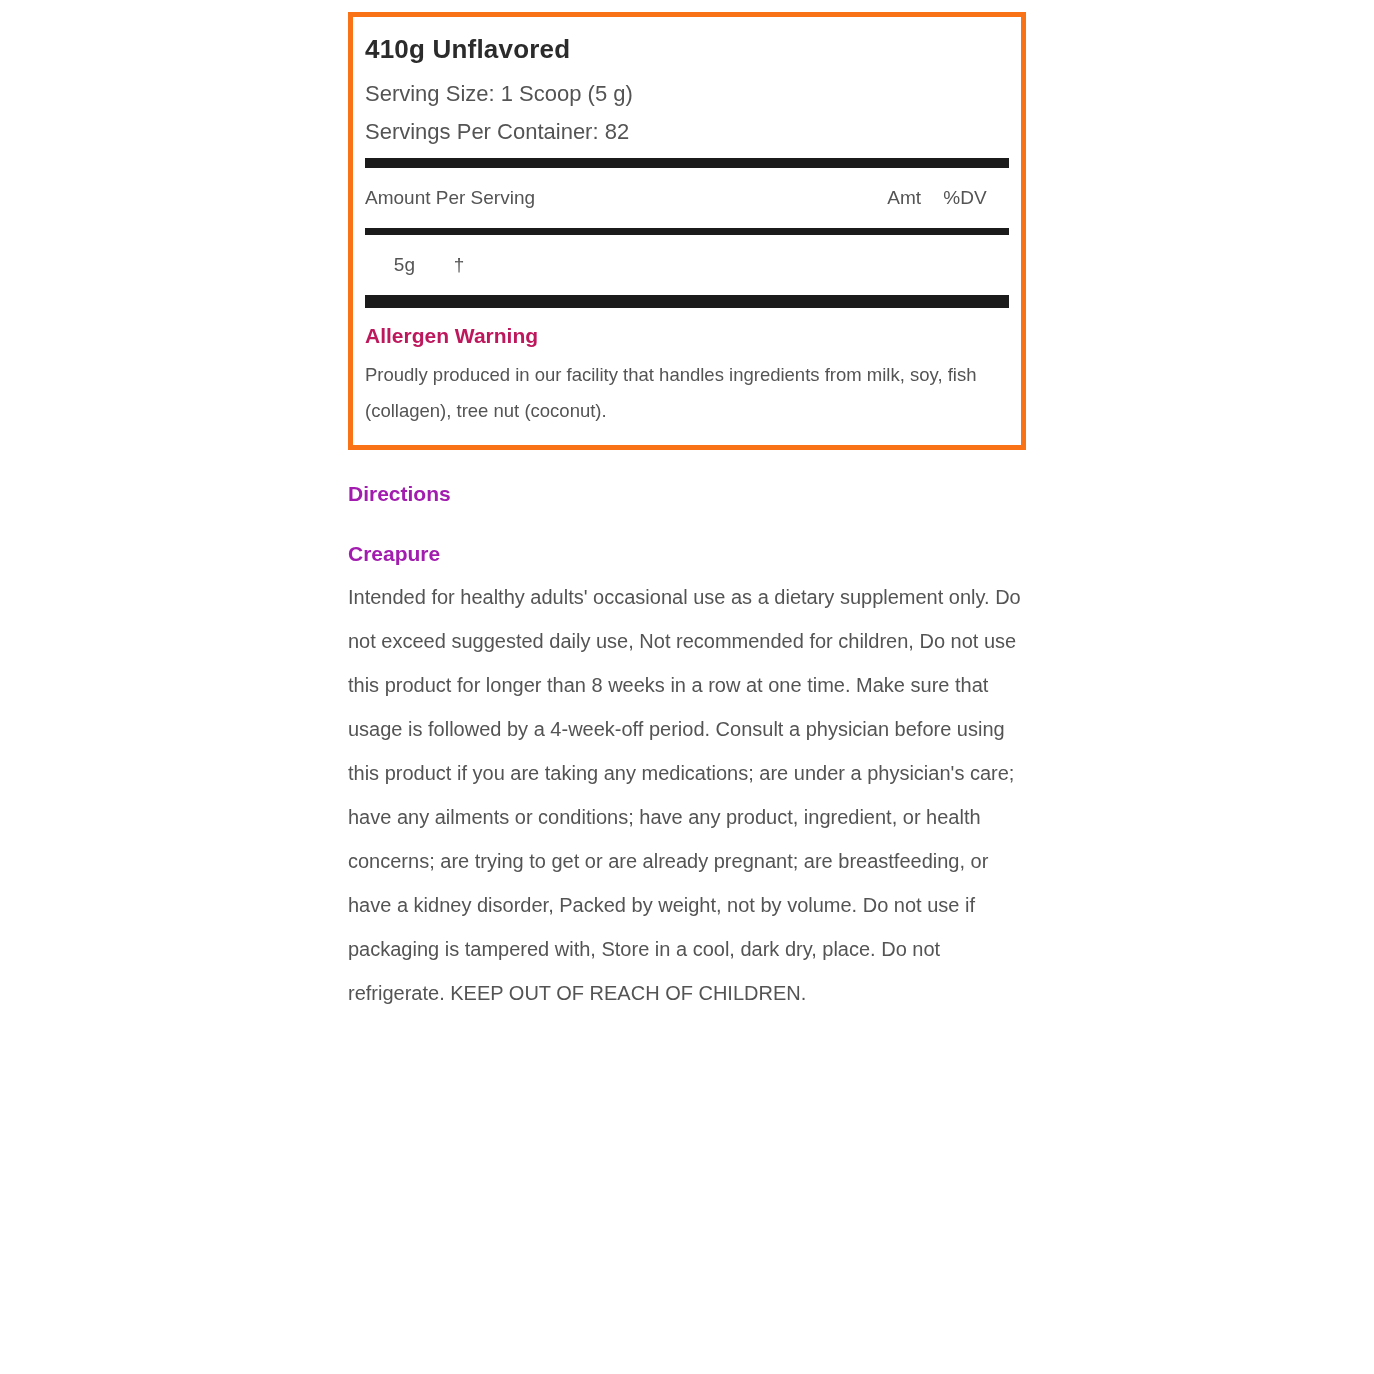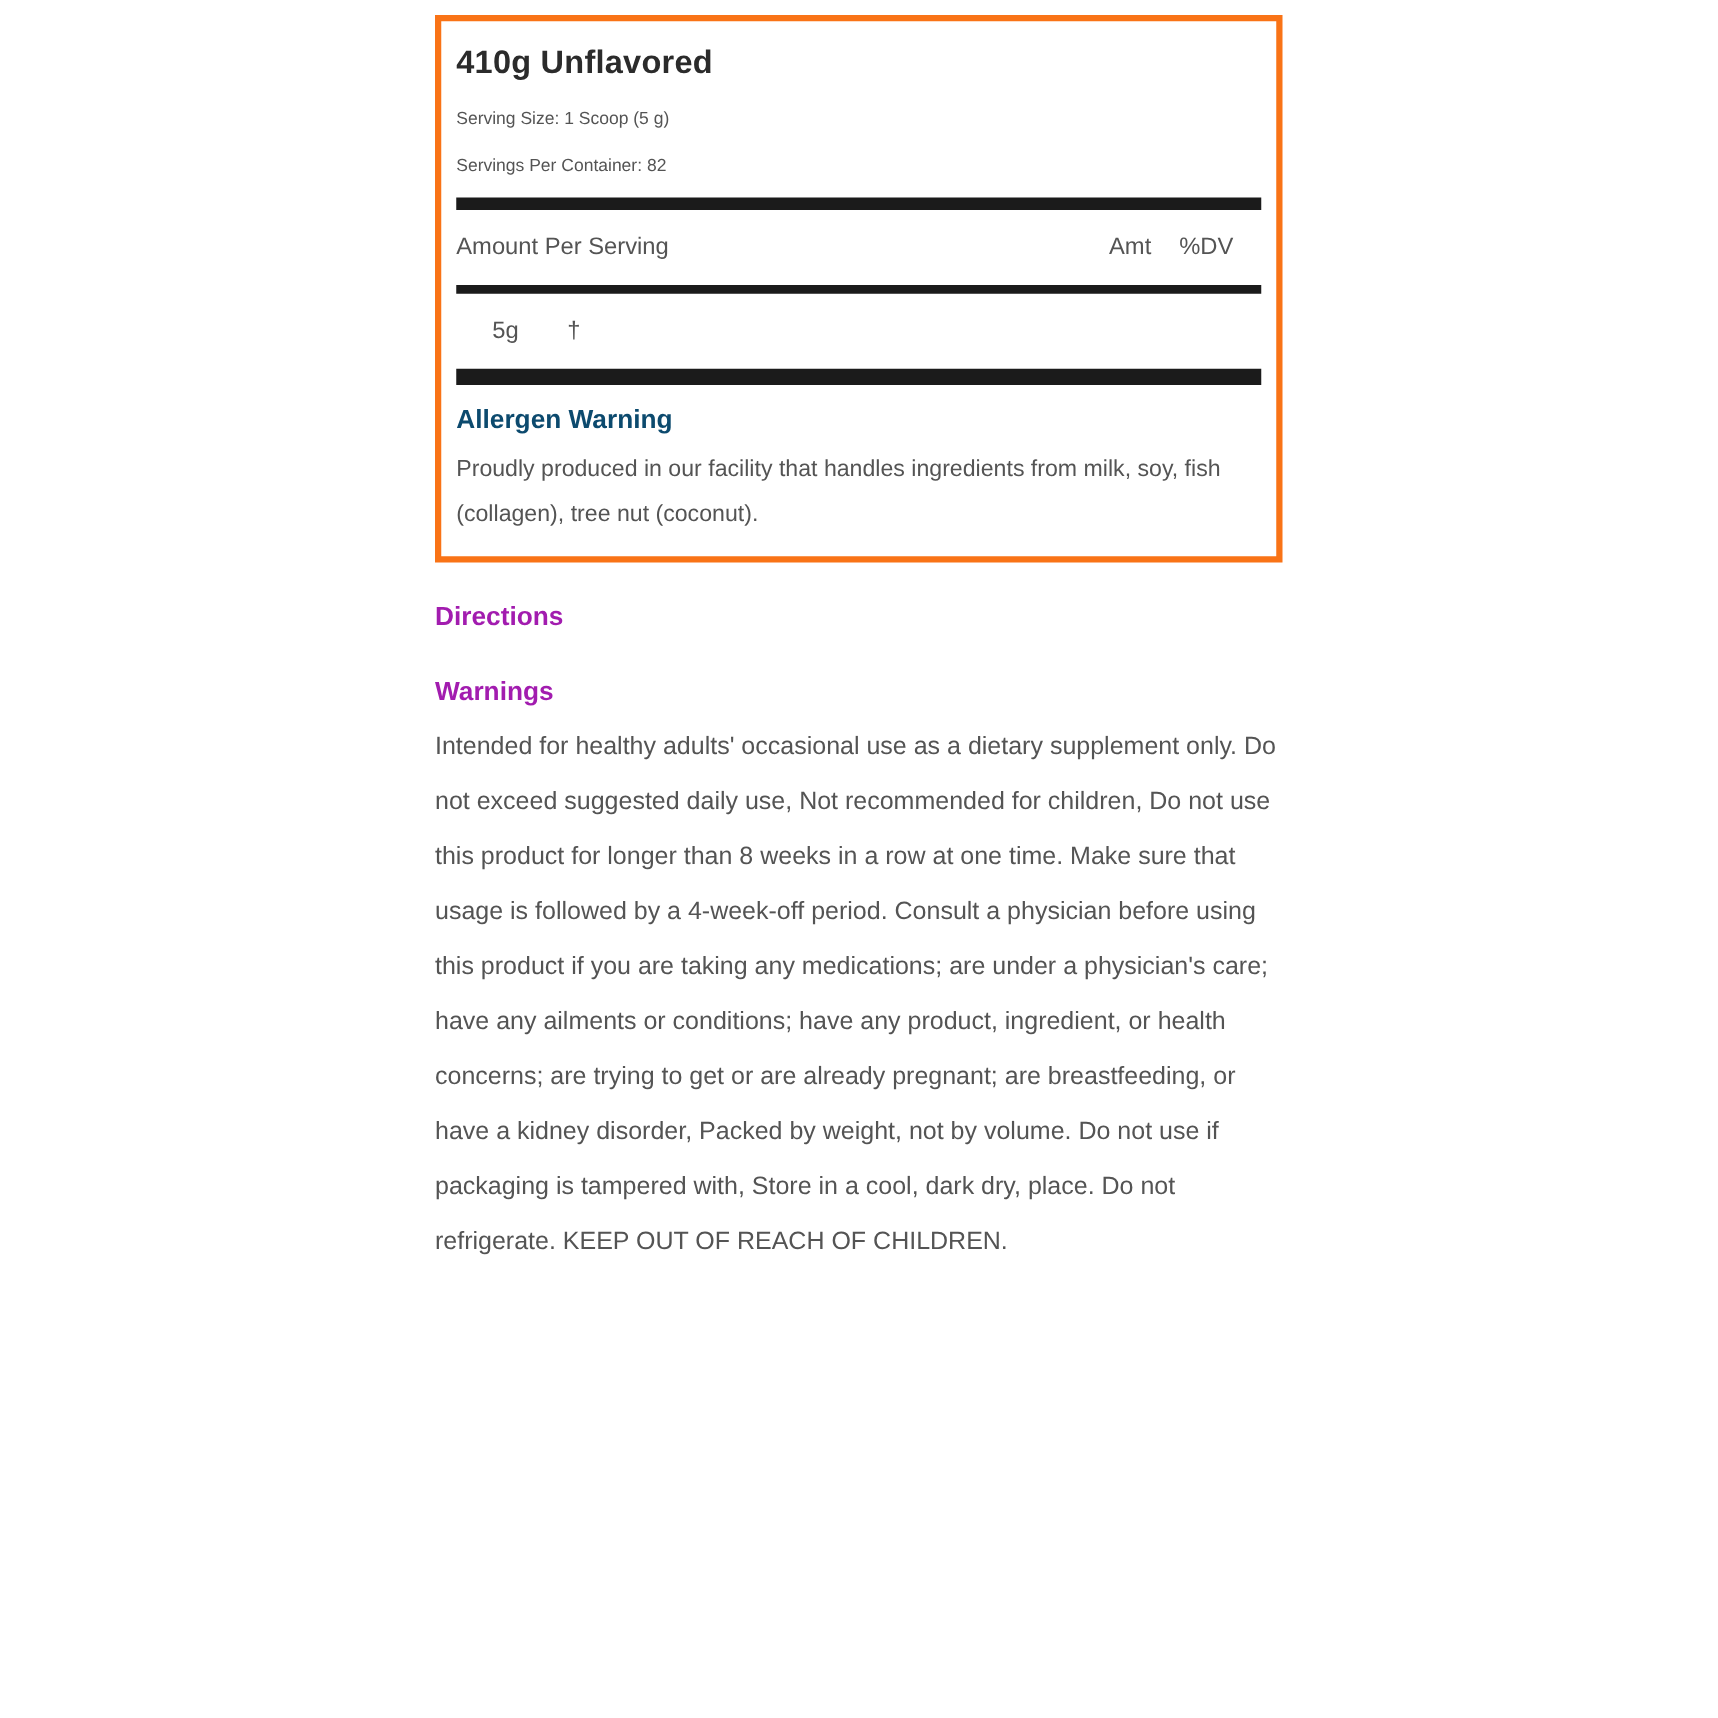--- a/index.html
+++ b/index.html
@@ -26,21 +26,21 @@
     background: #ffffff;
   }
   .facts-title {
     font-size: 26px;
     font-weight: bold;
     color: #2b2b2b;
     letter-spacing: 0.2px;
     margin-bottom: 10px;
   }
   .serving-line {
-    font-size: 14px;
+    font-size: 22px;
     line-height: 38px;
     color: #545454;
   }
   .rule {
     background: #1b1b1b;
     width: 100%;
   }
   .rule-thick   { height: 10px; margin-top: 7px; }
   .rule-medium  { height: 7px; }
   .rule-thickest{ height: 13px; }
@@ -58,21 +58,21 @@
   .footnotes {
     margin-top: 13px;
     font-size: 18.5px;
     line-height: 38px;
     color: #545454;
   }
   .allergen-heading {
     margin-top: 13px;
     font-size: 21px;
     font-weight: bold;
-    color: #0c4a6e;
+    color: #be185d;
     line-height: 30px;
   }
   .allergen-text {
     margin-top: 6px;
     font-size: 18.5px;
     line-height: 36px;
     color: #545454;
   }
 
   
@@ -120,16 +120,16 @@
     <div class="rule rule-thickest"></div>
 
 
     <div class="allergen-heading">Allergen Warning</div>
 
     <div class="allergen-text">Proudly produced in our facility that handles ingredients from milk, soy, fish (collagen), tree nut (coconut).</div>
   </div>
 
   <div class="section-heading">Directions</div>
 
-  <div class="section-heading warnings-heading">Warnings</div>
+  <div class="section-heading warnings-heading">Creapure</div>
   <div class="section-text">Intended for healthy adults' occasional use as a dietary supplement only. Do not exceed suggested daily use, Not recommended for children, Do not use this product for longer than 8 weeks in a row at one time. Make sure that usage is followed by a 4-week-off period. Consult a physician before using this product if you are taking any medications; are under a physician's care; have any ailments or conditions; have any product, ingredient, or health concerns; are trying to get or are already pregnant; are breastfeeding, or have a kidney disorder, Packed by weight, not by volume. Do not use if packaging is tampered with, Store in a cool, dark dry, place. Do not refrigerate. KEEP OUT OF REACH OF CHILDREN.</div>
 
 </div>
 
 </body></html>

